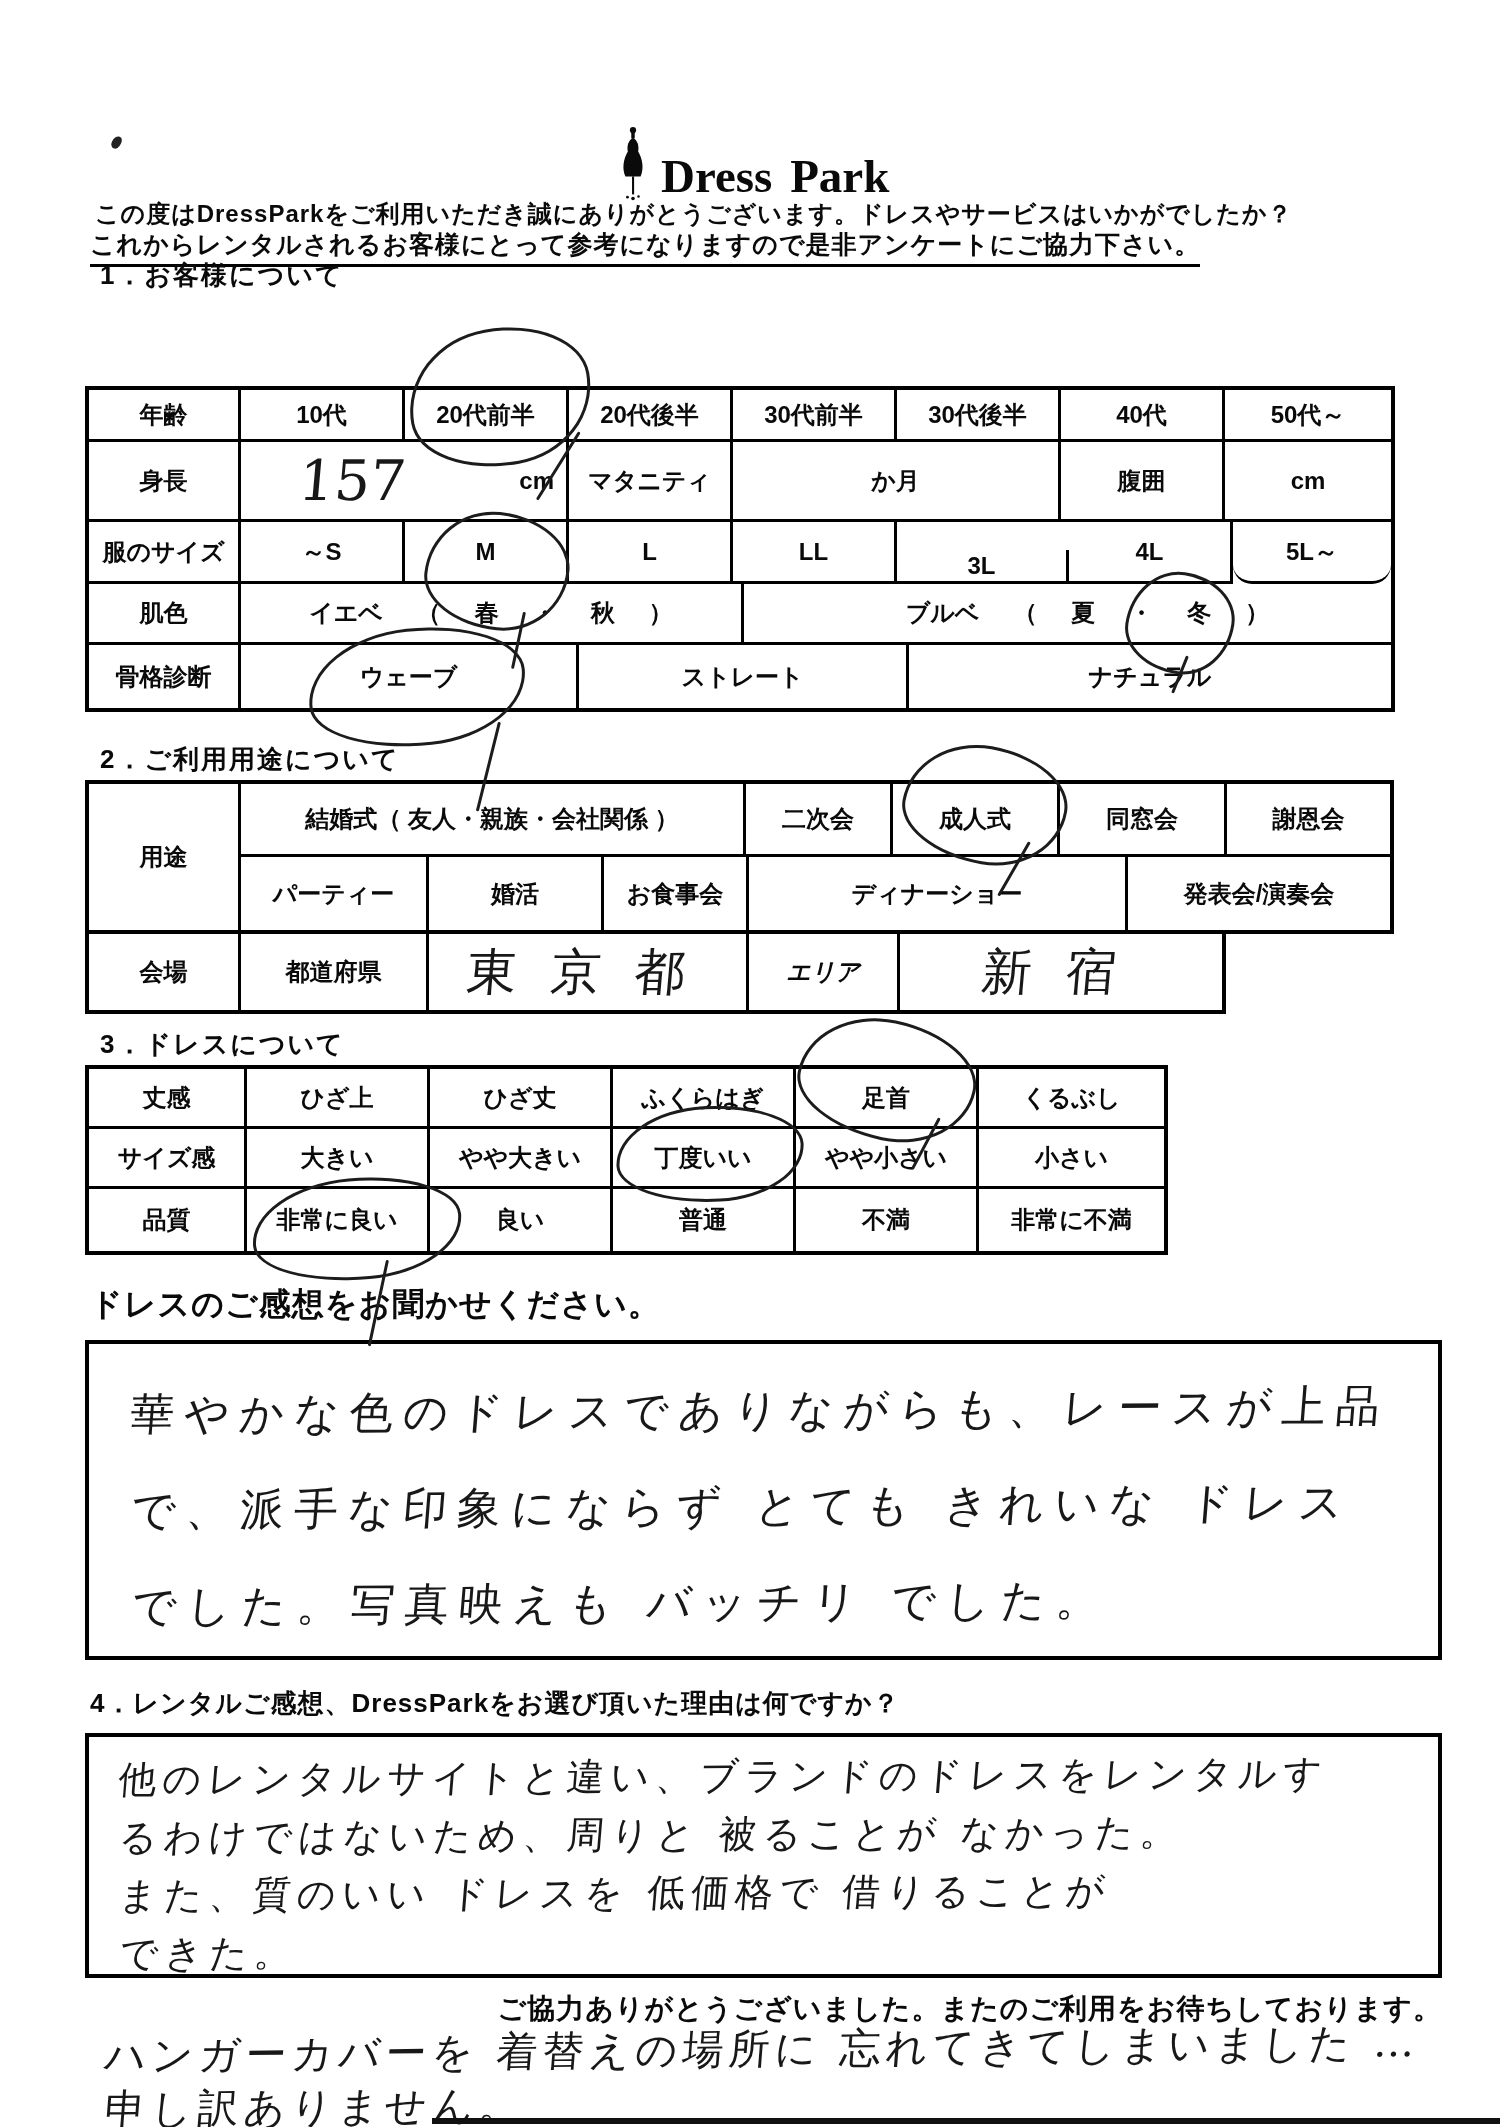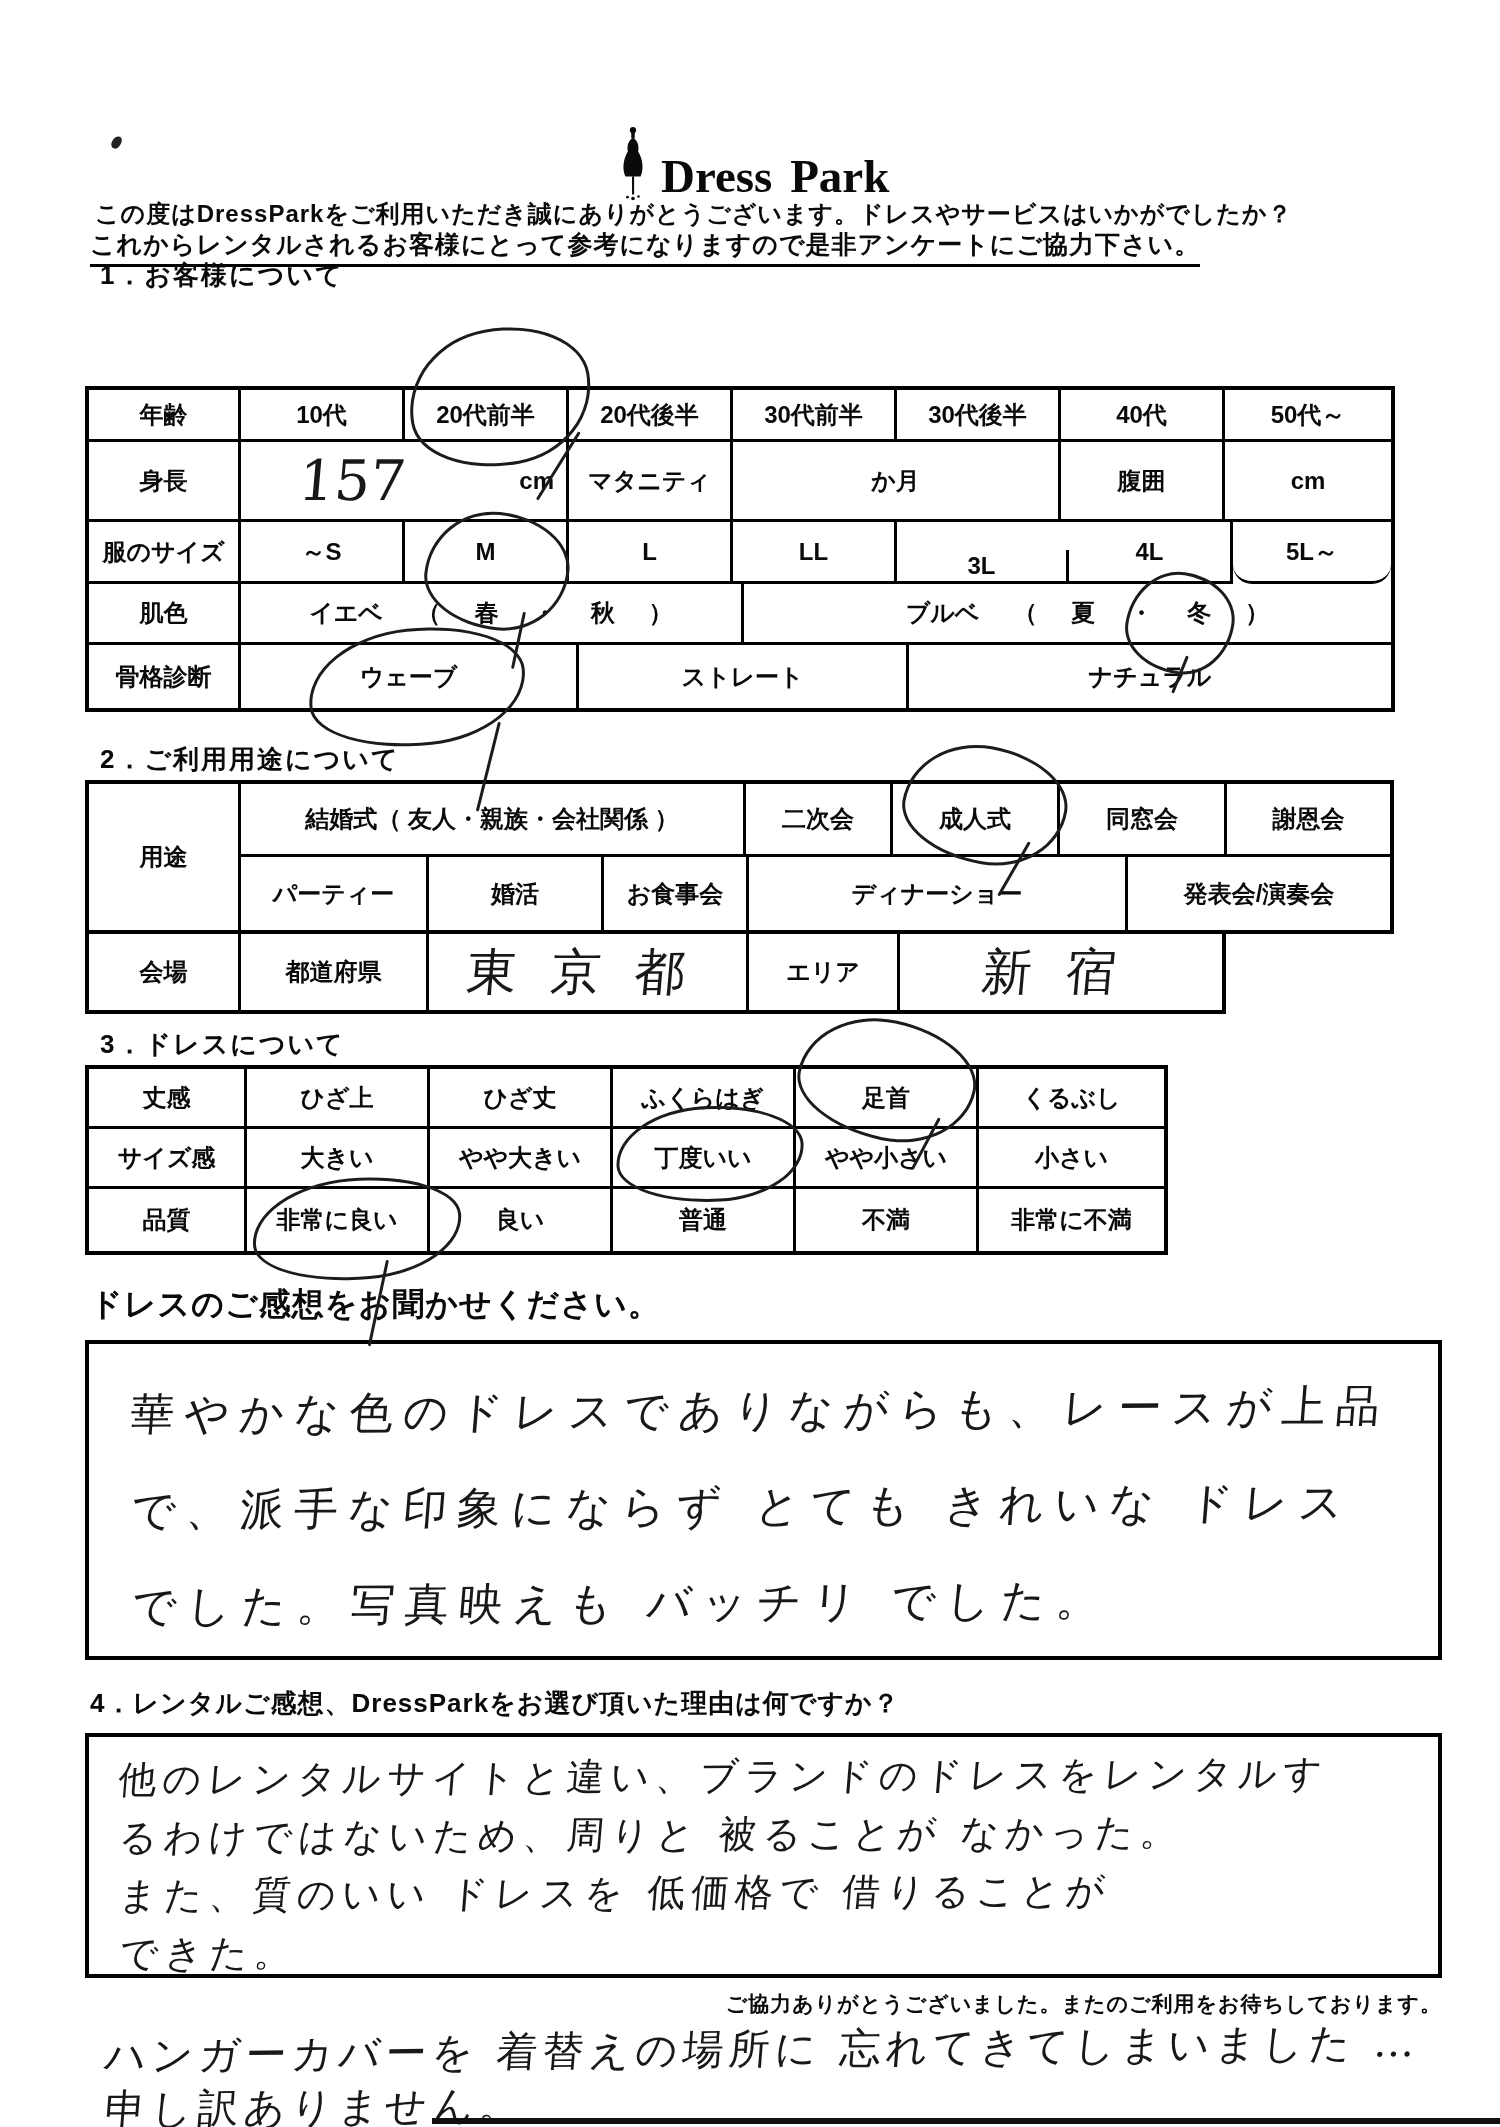--- a/index.html
+++ b/index.html
@@ -36,21 +36,21 @@
   .hw-cell { font-size:50px; letter-spacing:34px; text-indent:10px; }
   .hw-line1 { font-size:44px; letter-spacing:10px; line-height:96px; white-space:nowrap; }
   .hw-line2 { font-size:38px; letter-spacing:6px; line-height:58px; white-space:nowrap; }
   .hw-note { font-size:41px; letter-spacing:5px; white-space:nowrap; }
   .fbox { position:absolute; border:4px solid #000; box-sizing:border-box; background:#fff; }
   
   .circ { position:absolute; border:3px solid #1c1c1c; background:transparent;
           border-radius:48% 52% 46% 54% / 58% 44% 56% 42%; pointer-events:none; }
   .tail { position:absolute; width:3px; background:#1c1c1c; border-radius:2px;
           transform-origin:top center; pointer-events:none; }
-  .closing { font-size:21px; font-weight:700; letter-spacing:1px; white-space:nowrap; }
+  .closing { font-size:28px; font-weight:700; letter-spacing:1px; white-space:nowrap; }
   .artifact { position:absolute; width:9px; height:13px; background:#222;
               border-radius:60% 40% 55% 45%; transform:rotate(24deg); }
   .scanline { position:absolute; background:#101010; }
 </style>
 </head>
 <body>
 
 <div class="page">
 
   <div class="artifact" style="left:112px; top:136px;"></div>
@@ -163,21 +163,21 @@
     </div>
   </div>
 
   <div class="tbl" style="left:85px; top:930px; width:1141px; height:84px;">
     <div class="trow" style="height:100%;">
       <div class="cell nbb" style="width:152px;">会場</div>
       <div class="cell nbb" style="width:188px;">都道府県</div>
       <div class="cell nbb" style="width:320px;">
         <span class="hw hw-cell">東京都</span>
       </div>
-      <div class="cell nbb" style="width:151px;">エリア</div>
+      <div class="cell nbb" style="width:151px;font-style:italic;">エリア</div>
       <div class="cell nbb last" style="flex:1;">
         <span class="hw hw-cell">新宿</span>
       </div>
     </div>
   </div>
 
   <div class="abs heading" style="left:100px; top:1027px;">3．ドレスについて</div>
 
   <div class="tbl" style="left:85px; top:1065px; width:1083px;">
     <div class="trow" style="height:60px;">

